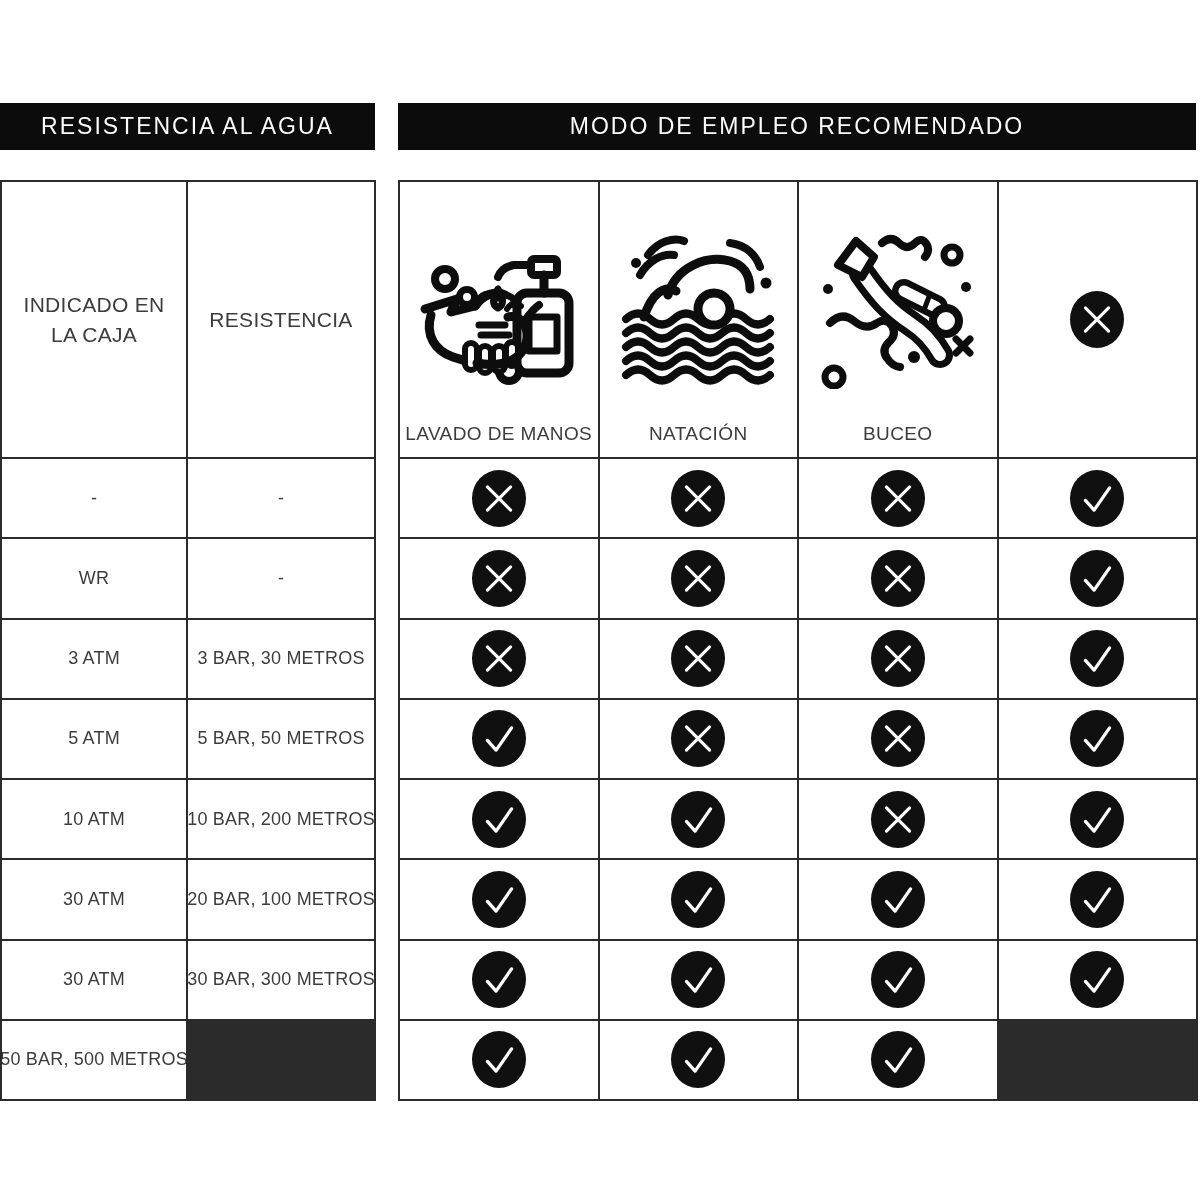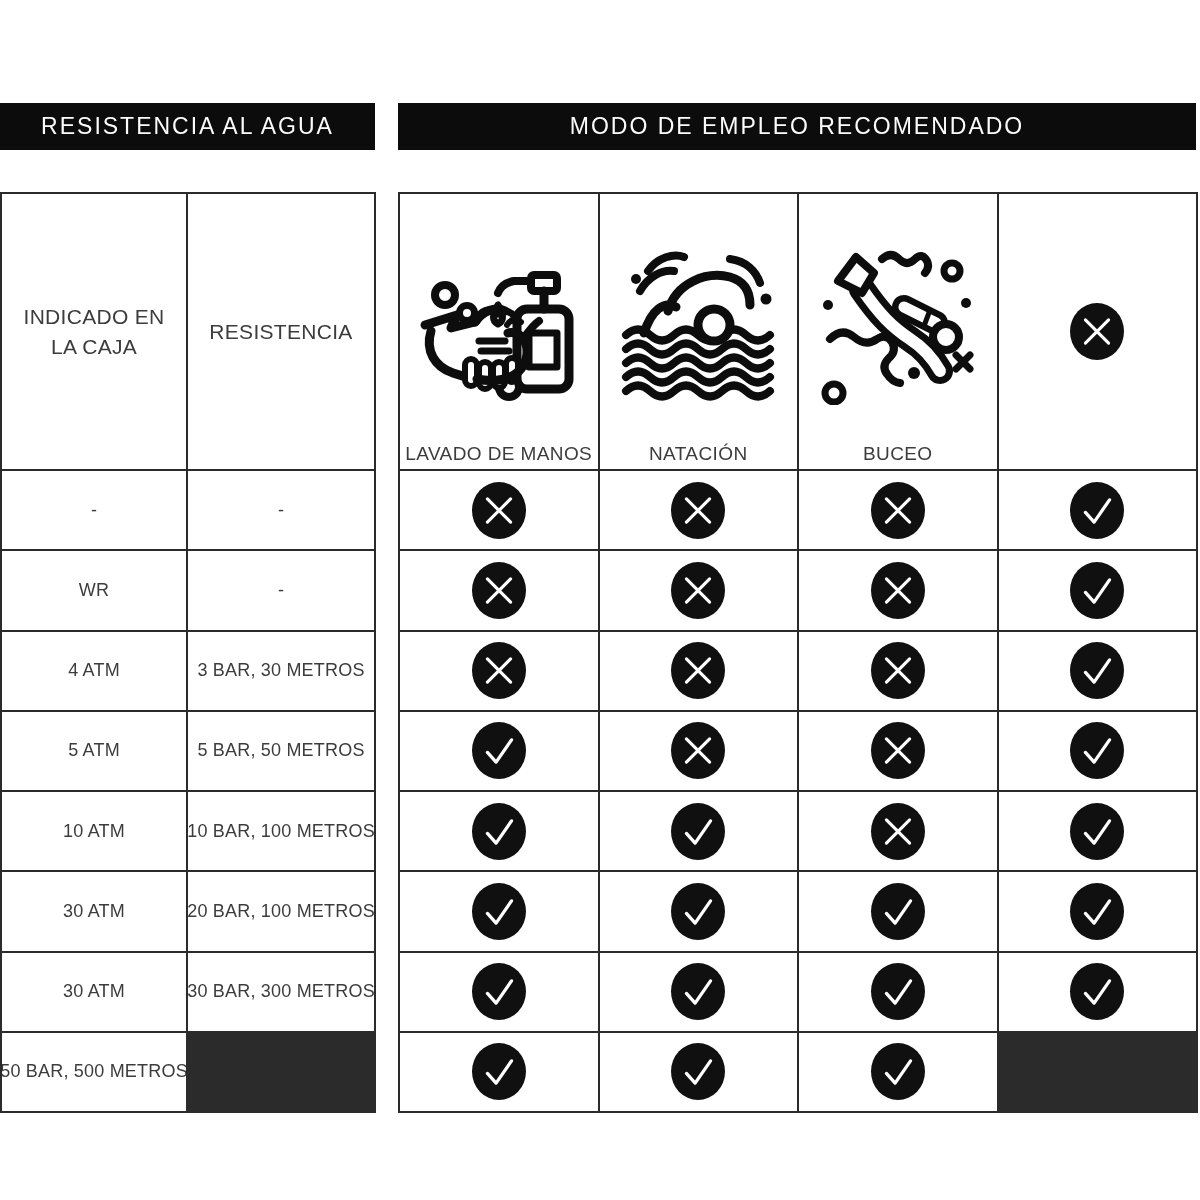--- a/index.html
+++ b/index.html
@@ -14,35 +14,35 @@
     position:absolute;height:47px;top:103px;
     background:var(--bar-bg,#0c0c0c);
     color:var(--bar-text,#fcfcfc);
     display:flex;align-items:center;justify-content:center;
     font-size:23px;letter-spacing:2px;font-weight:400;
   }
   #bar-left{left:0;width:375px;}
   #bar-right{left:398px;width:798px;text-align:center;}
 
   .table{
-    position:absolute;top:192px;height:921px;box-sizing:border-box;
+    position:absolute;top:180px;height:921px;box-sizing:border-box;
     background:var(--border,#2b2b2b);
     padding:2px;display:grid;gap:2px;
   }
   #left-grid{left:0;width:376px;grid-template-columns:184px 1fr;grid-template-rows:275px repeat(8,1fr);}
   #right-grid{left:398px;width:800px;grid-template-columns:repeat(4,1fr);grid-template-rows:275px repeat(8,1fr);}
 
   .cell{
     background:#fff;color:var(--cell-text,#3c3c3c);
     display:flex;align-items:center;justify-content:center;
     overflow:hidden;
   }
   .header-cell{font-size:21px;line-height:1.4;text-align:center;letter-spacing:.3px;padding:0 6px;}
   .value-cell{font-size:18px;letter-spacing:.2px;white-space:nowrap;}
-  .icon-cell{flex-direction:column;justify-content:flex-start;padding:12px 0 4px;}
+  .icon-cell{flex-direction:column;justify-content:flex-start;padding:12px 0 12px;}
   .icon-wrap{flex:1;display:flex;align-items:center;justify-content:center;}
   .icon-svg{width:160px;height:160px;}
   .col-label{font-size:19px;letter-spacing:.4px;}
 
   .mark-cell{background:#fff;}
   .mark{
     width:54px;height:57px;border-radius:50%;
     background:var(--mark-bg,#101010);
     display:flex;align-items:center;justify-content:center;
   }
@@ -65,26 +65,26 @@
       <span>INDICADO EN LA CAJA</span>
     </div>
     <div class="cell header-cell">
       <span>RESISTENCIA</span>
     </div>
 
   <div class="cell value-cell">-</div>
       <div class="cell value-cell">-</div>
       <div class="cell value-cell">WR</div>
       <div class="cell value-cell">-</div>
-      <div class="cell value-cell">4 ATM</div>
+      <div class="cell value-cell">3 ATM</div>
       <div class="cell value-cell">3 BAR, 30 METROS</div>
       <div class="cell value-cell">5 ATM</div>
       <div class="cell value-cell">5 BAR, 50 METROS</div>
       <div class="cell value-cell">10 ATM</div>
-      <div class="cell value-cell">10 BAR, 100 METROS</div>
+      <div class="cell value-cell">10 BAR, 200 METROS</div>
       <div class="cell value-cell">30 ATM</div>
       <div class="cell value-cell">20 BAR, 100 METROS</div>
       <div class="cell value-cell">30 ATM</div>
       <div class="cell value-cell">30 BAR, 300 METROS</div>
       <div class="cell value-cell">50 BAR, 500 METROS</div>
     </div>
 
   <div class="table" id="right-grid">
 
     <div class="cell icon-cell">

